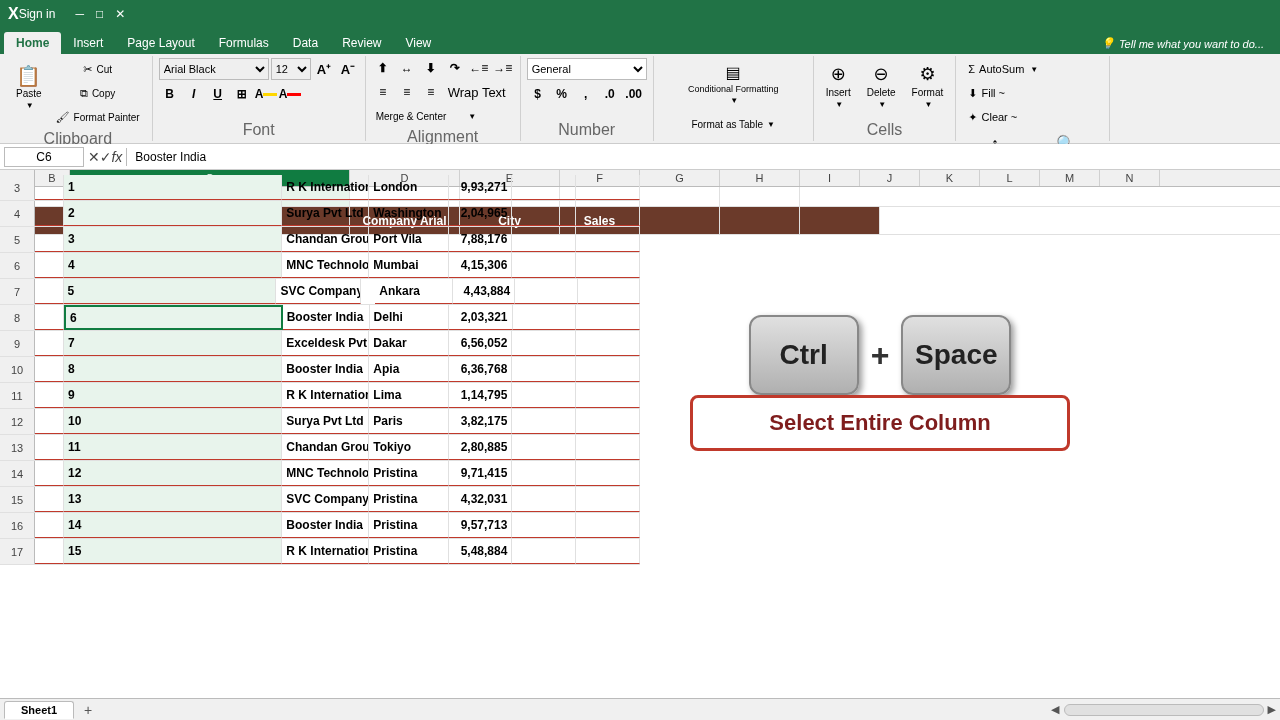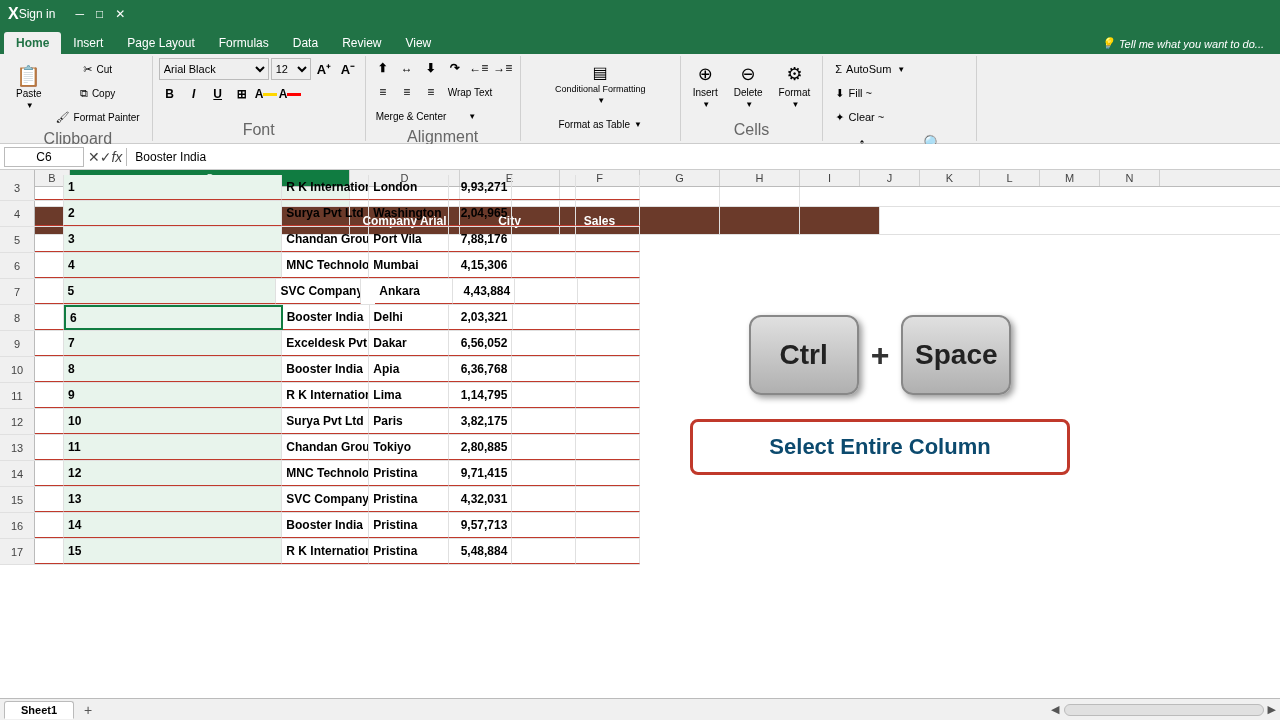--- a/index.html
+++ b/index.html
@@ -185,21 +185,21 @@
     .data-row .cell-bold { font-weight: bold; }
 
     
     .shortcut-overlay {
       position: absolute;
       left: 690px;
       top: 315px;
       display: flex;
       flex-direction: column;
       align-items: center;
-      gap: 24px;
+      gap: 0;
     }
     .keys-row {
       display: flex;
       align-items: center;
       gap: 12px;
     }
     .key-btn {
       background: linear-gradient(180deg, #e0e0e0 0%, #b0b0b0 100%);
       border: 2px solid #888;
       border-radius: 12px;
@@ -214,21 +214,21 @@
       justify-content: center;
     }
     .plus-sign { font-size: 32px; color: #333; font-weight: bold; }
     .shortcut-label {
       background: white;
       border: 3px solid #c0392b;
       border-radius: 8px;
       padding: 12px 30px;
       font-size: 22px;
       font-weight: bold;
-      color: #0c4a6e;
+      color: #7f1d1d;
       text-align: center;
       min-width: 380px;
     }
 
     
     .bottom-bar {
       display: flex;
       align-items: center;
       background: #f0f0f0;
       border-top: 1px solid #bbb;
@@ -359,34 +359,49 @@
           <div class="sm-btn">↔</div>
           <div class="sm-btn">⬇</div>
           <div class="sm-btn">↷</div>
           <div class="sm-btn">←≡</div>
           <div class="sm-btn">→≡</div>
         </div>
         <div class="font-row" style="margin-top:2px;">
           <div class="sm-btn">≡</div>
           <div class="sm-btn" style="justify-content:center;">≡</div>
           <div class="sm-btn">≡</div>
-          <div class="ribbon-btn" style="flex-direction:row; height:20px; padding:0 4px; font-size:10px;">
+          <div class="ribbon-btn" style="flex-direction:row; height:20px; padding:0 4px; font-size:13px;">
             <span>Wrap Text</span>
           </div>
         </div>
         <div class="font-row" style="margin-top:2px;">
           <div class="ribbon-btn" style="flex-direction:row; height:20px; padding:0 4px; font-size:10px; gap:20px;">
             <span>Merge &amp; Center</span>
             <span class="dropdown-arrow">▼</span>
           </div>
         </div>
       </div>
       <div class="ribbon-group-label">Alignment</div>
     </div>
 
+    <div class="ribbon-group" style="min-width:100px;">
+      <div class="ribbon-group-content" style="flex-direction:column; width:100%;">
+        <select class="number-format-select">
+          <option>General</option>
+        </select>
+        <div class="font-row" style="margin-top:2px; gap:2px;">
+          <div class="sm-btn">$</div>
+          <div class="sm-btn">%</div>
+          <div class="sm-btn">,</div>
+          <div class="sm-btn">.0</div>
+          <div class="sm-btn">.00</div>
+        </div>
+      </div>
+      <div class="ribbon-group-label">Number</div>
+    </div>
 
     <div class="ribbon-group" style="min-width:160px;">
       <div class="ribbon-group-content" style="flex-direction:column; align-items:center; gap:4px;">
         <div class="ribbon-btn large" style="height:52px;">
           <span style="font-size:16px;">▤</span>
           <span class="ribbon-btn-label" style="font-size:9px; white-space:nowrap;">Conditional Formatting</span>
           <span class="dropdown-arrow">▼</span>
         </div>
         <div class="ribbon-btn" style="flex-direction:row; height:20px; font-size:10px; gap:2px; white-space:nowrap;">
           <span>Format as Table</span>

